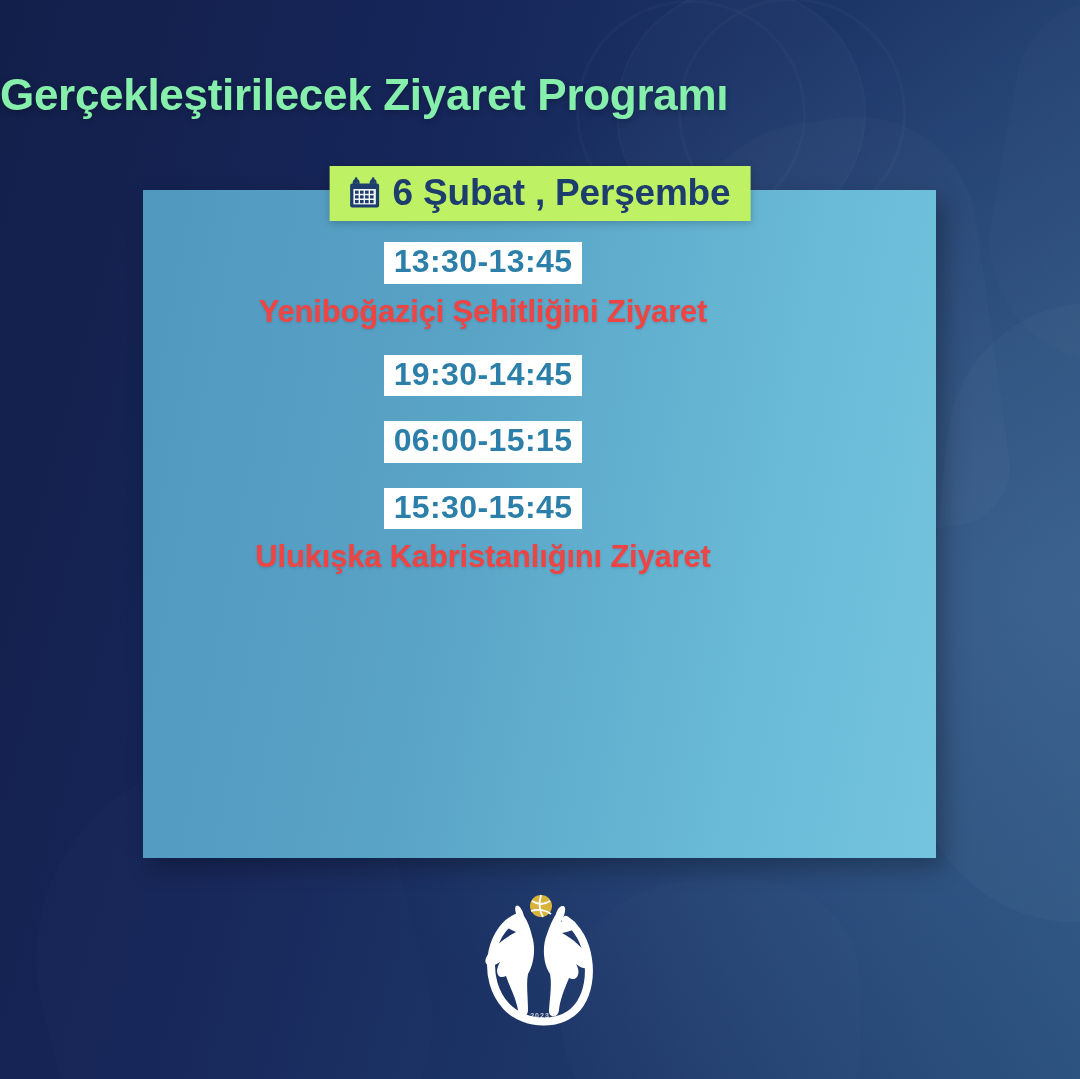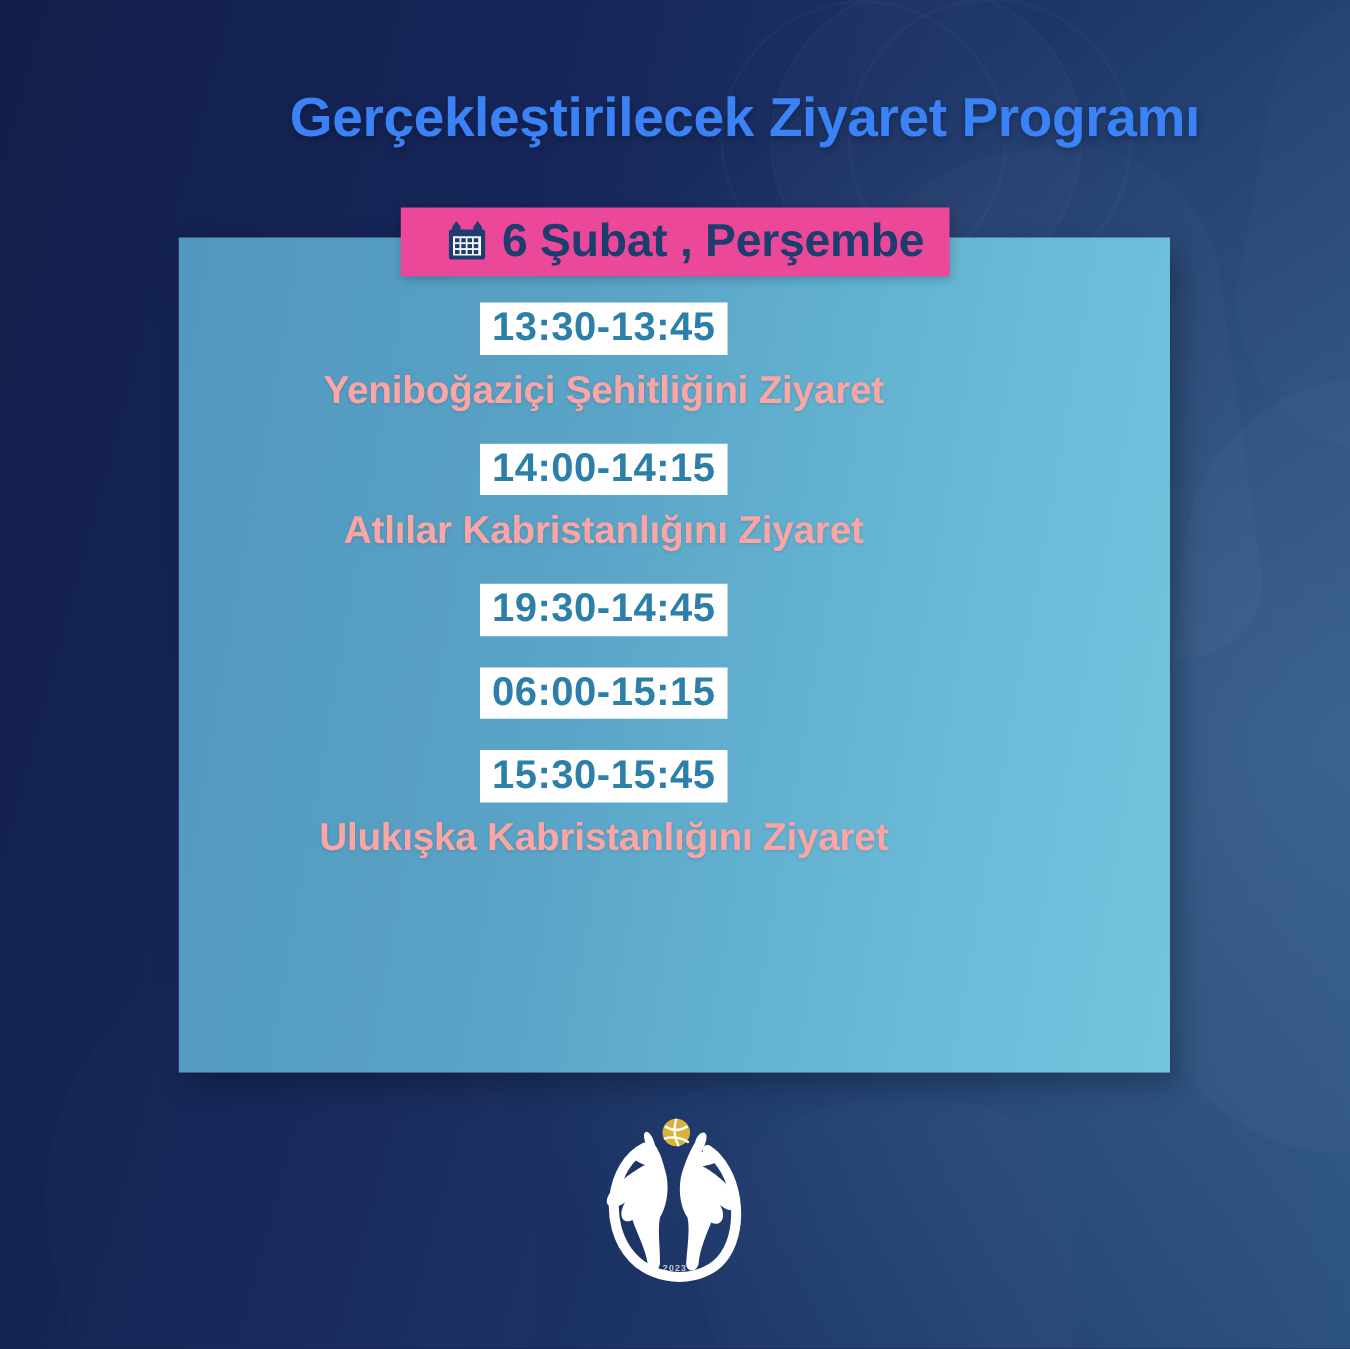--- a/index.html
+++ b/index.html
@@ -62,22 +62,22 @@
   .wm-e {
     left:1000px; top:0px; width:200px; height:360px;
     background:rgba(255,255,255,0.03);
     border-radius:120px 40px 100px 160px;
     transform:rotate(10deg);
   }
 
   
   .title {
     position:absolute; top:70px; left:0; width:960px;
-    text-align:right;
-    color:#3b82f6;
+    text-align:left;
+    color:#86efac;
     font-size:44px;
     font-weight:700;
     letter-spacing:-0.3px;
     text-shadow:0 2px 6px rgba(0,0,0,.28);
     white-space:nowrap;
   }
 
   
   .card {
     position:absolute;
@@ -86,22 +86,22 @@
     background:linear-gradient(100deg,#5198bf 0%, #59a3c6 38%, #69bad6 75%, #74c4e0 100%);
     box-shadow:8px 10px 22px rgba(0,0,0,.28);
   }
 
   
   .date-badge {
     position:absolute;
     left:50%; transform:translateX(-50%);
     top:166px;
     display:flex; align-items:center; gap:11px;
-    background:#ec4899;
-    padding:8px 20px 10px 36px;
+    background:#bef264;
+    padding:8px 20px 10px 18px;
     box-shadow:0 2px 8px rgba(0,0,0,.22);
     z-index:5;
   }
   .date-badge .cal { flex:0 0 auto; display:block; }
   .date-text {
     color:#1d3d6e;
     font-size:37px;
     font-weight:700;
     letter-spacing:-0.2px;
     white-space:nowrap;
@@ -122,21 +122,21 @@
     color:#2b7fa8;
     font-size:32px;
     font-weight:700;
     line-height:1.05;
     padding:3px 10px 5px 10px;
     letter-spacing:0.4px;
     white-space:nowrap;
   }
   .place {
     margin-top:10px;
-    color:#fca5a5;
+    color:#ef4444;
     font-size:31px;
     font-weight:700;
     letter-spacing:-0.2px;
     white-space:nowrap;
     text-shadow:0 1px 3px rgba(0,0,0,.14);
   }
 
   
   .logo {
     position:absolute;
@@ -195,24 +195,20 @@
   <span class="date-text">6 Şubat , Perşembe</span>
 </div>
 
 <div class="schedule">
 
   <div class="entry">
     <div class="time">13:30-13:45</div>
     <div class="place">Yeniboğaziçi Şehitliğini Ziyaret</div>
   </div>
 
-  <div class="entry">
-    <div class="time">14:00-14:15</div>
-    <div class="place">Atlılar Kabristanlığını Ziyaret</div>
-  </div>
 
   <div class="entry">
     <div class="time">19:30-14:45</div>
   </div>
 
   <div class="entry">
     <div class="time">06:00-15:15</div>
   </div>
 
   <div class="entry">

